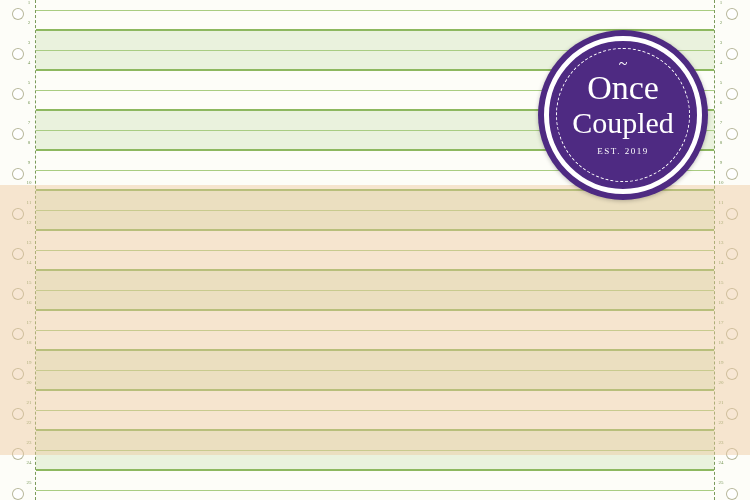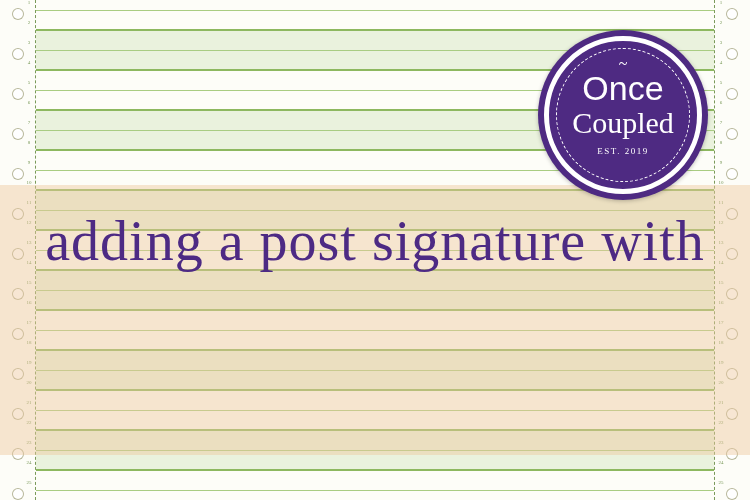--- a/index.html
+++ b/index.html
@@ -36,21 +36,21 @@
   .title-block { position: absolute; left: 0; right: 0; top: 195px; z-index: 4; text-align: center; }
   .title1 { font-family: "Arial Narrow", "Helvetica Neue", Arial, sans-serif; font-stretch: condensed; font-weight: 200; color: #222; font-size: 78px; letter-spacing: 4px; line-height: 1; }
   .title2 { font-family: "Brush Script MT", "Segoe Script", cursive; color: #4d2a84; font-size: 56px; letter-spacing: 1px; margin-top: 18px; line-height: 1; }
   .title3 { font-family: "Arial Narrow", "Helvetica Neue", Arial, sans-serif; font-stretch: condensed; font-weight: 200; color: #222; font-size: 54px; letter-spacing: 4px; margin-top: 20px; line-height: 1; }
 
   
   .badge-wrap { position: absolute; right: 42px; top: 30px; width: 170px; height: 170px; z-index: 5; }
   .badge-outer { position: absolute; inset: 0; border-radius: 50%; background: #4e2a82; box-shadow: 0 1px 4px rgba(0,0,0,0.25); }
   .badge-ring { position: absolute; inset: 6px; border-radius: 50%; border: 5px solid #fff; }
   .badge-inner { position: absolute; inset: 18px; border-radius: 50%; border: 1px dashed #fff; display: flex; flex-direction: column; align-items: center; justify-content: center; color: #fff; text-align: center; }
-  .badge-brand1 { font-family: Liberation Sans, sans-serif; font-size: 34px; line-height: 0.85; }
+  .badge-brand1 { font-family: Liberation Serif, serif; font-size: 34px; line-height: 0.85; }
   .badge-brand2 { font-family: "Brush Script MT", "Segoe Script", cursive; font-size: 30px; line-height: 0.9; margin-top: 6px; }
   .badge-est { font-family: Georgia, serif; font-size: 9px; letter-spacing: 1.5px; margin-top: 10px; }
   .flourish { position: absolute; top: 6px; font-size: 16px; color: #fff; font-family: Georgia, serif; }
 </style>
 </head>
 <body>
 
 <div class="margin-strip margin-left">
   <div class="perf-line"></div>
 <div class="numstrip">
@@ -177,21 +177,20 @@
       <div class="midline"></div>
     </div>
     <div class="band white" style="top: 470px;">
       <div class="midline"></div>
     </div>
   </div>
 
 <div class="overlay"></div>
 
 <div class="title-block">
-  <div class="title2">adding a post signature with</div>
 </div>
 
 <div class="badge-wrap">
   <div class="badge-outer"></div>
   <div class="badge-ring"></div>
   <div class="badge-inner">
     <div class="flourish">~</div>
     <div class="badge-brand1">Once</div>
     <div class="badge-brand2">Coupled</div>
     <div class="badge-est">EST. 2019</div>

